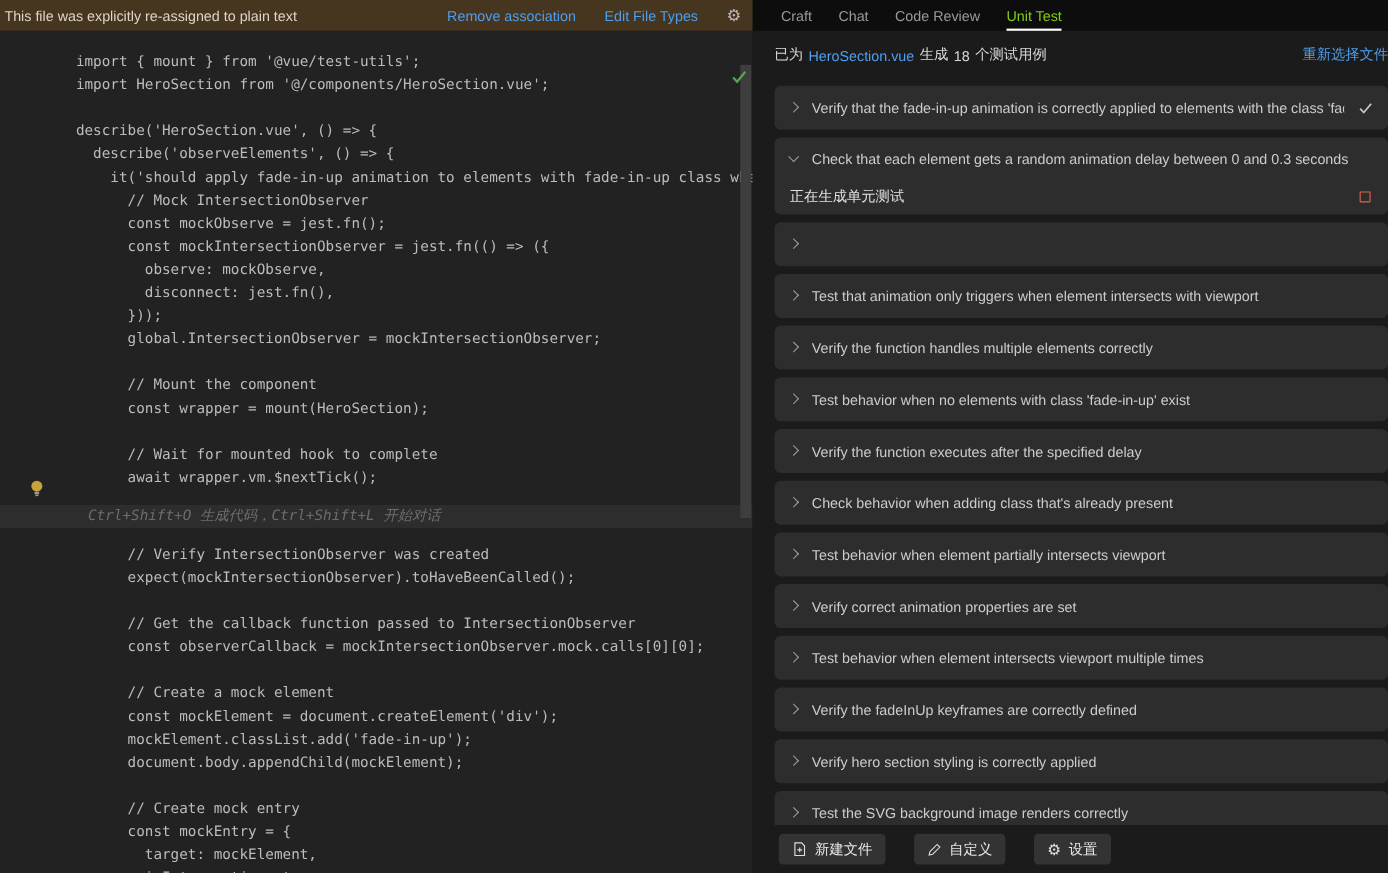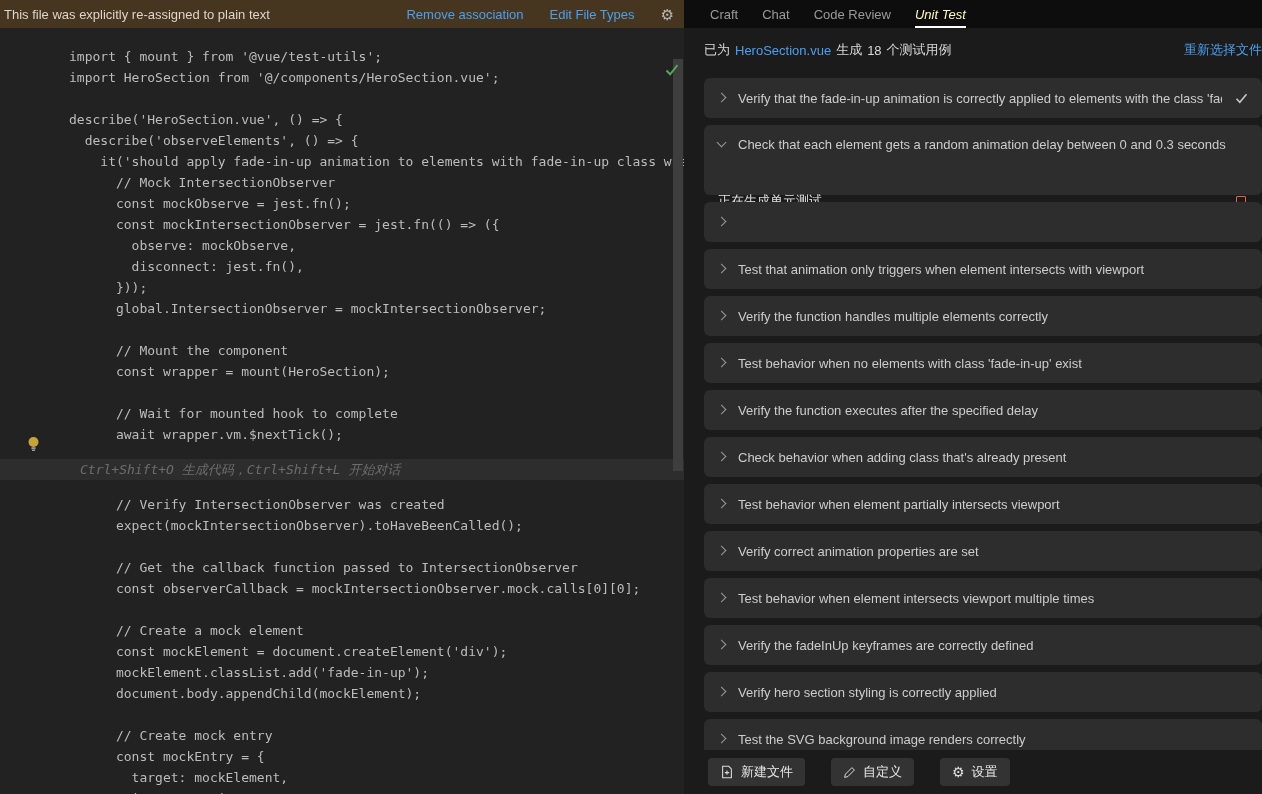--- a/index.html
+++ b/index.html
@@ -41,21 +41,21 @@
   .ed-thumb { width:10px; margin:3px auto 0; height:412px; background:#3e3e3e; }
 
   
   .right-pane { width:578px; height:794px; display:flex; flex-direction:column; background:#1b1b1b; flex:none; overflow:hidden; }
 
   .tabs {
     height:28px; background:#0d0d0d; display:flex; align-items:stretch;
     padding-left:26px; gap:24px; font-size:13px; color:#9a9a9a; flex:none;
   }
   .tab { display:flex; align-items:center; border-bottom:2px solid transparent; padding-top:2px; cursor:pointer; white-space:nowrap; }
-  .tab.active { color:#fef9c3; border-bottom-color:#ffffff;font-style:italic; }
+  .tab.active { color:#84cc16; border-bottom-color:#ffffff; }
 
   .summary {
     height:44px; display:flex; align-items:center; padding-left:20px;
     font-size:13px; color:#d9d9d9; flex:none; overflow:hidden; white-space:nowrap;
   }
   .summary .file-link { margin:0 5px; }
   .summary .mid { margin-right:5px; }
   .summary .count { margin-right:5px; }
   .reselect { margin-left:auto; flex:none; }
 
@@ -72,21 +72,21 @@
   .chev {
     width:7px; height:7px; flex:none;
     border-right:1.4px solid #9a9a9a; border-bottom:1.4px solid #9a9a9a;
     transform:rotate(-45deg); margin-top:-1px;
   }
   .chev.down { transform:rotate(45deg); margin-top:-4px; }
   .row-check { flex:none; margin-left:auto; }
 
   .card.expanded { display:block; padding:0; height:70px; }
   .card-head { height:38px; display:flex; align-items:center; padding:0 14px; gap:13px; }
-  .card-body { height:32px; display:flex; align-items:center; padding:0 16px 0 14px; gap:13px; color:#e0e0e0;margin-top:22px; }
+  .card-body { height:32px; display:flex; align-items:center; padding:0 16px 0 14px; gap:13px; color:#e0e0e0; }
   .stop-btn {
     margin-left:auto; flex:none; width:10px; height:10px;
     border:1.6px solid #e0654a; border-radius:1px; cursor:pointer;
   }
 
   .footer {
     height:44px; flex:none; display:flex; align-items:center; gap:26px;
     padding-left:24px; background:#1b1b1b;
   }
   .fbtn {

